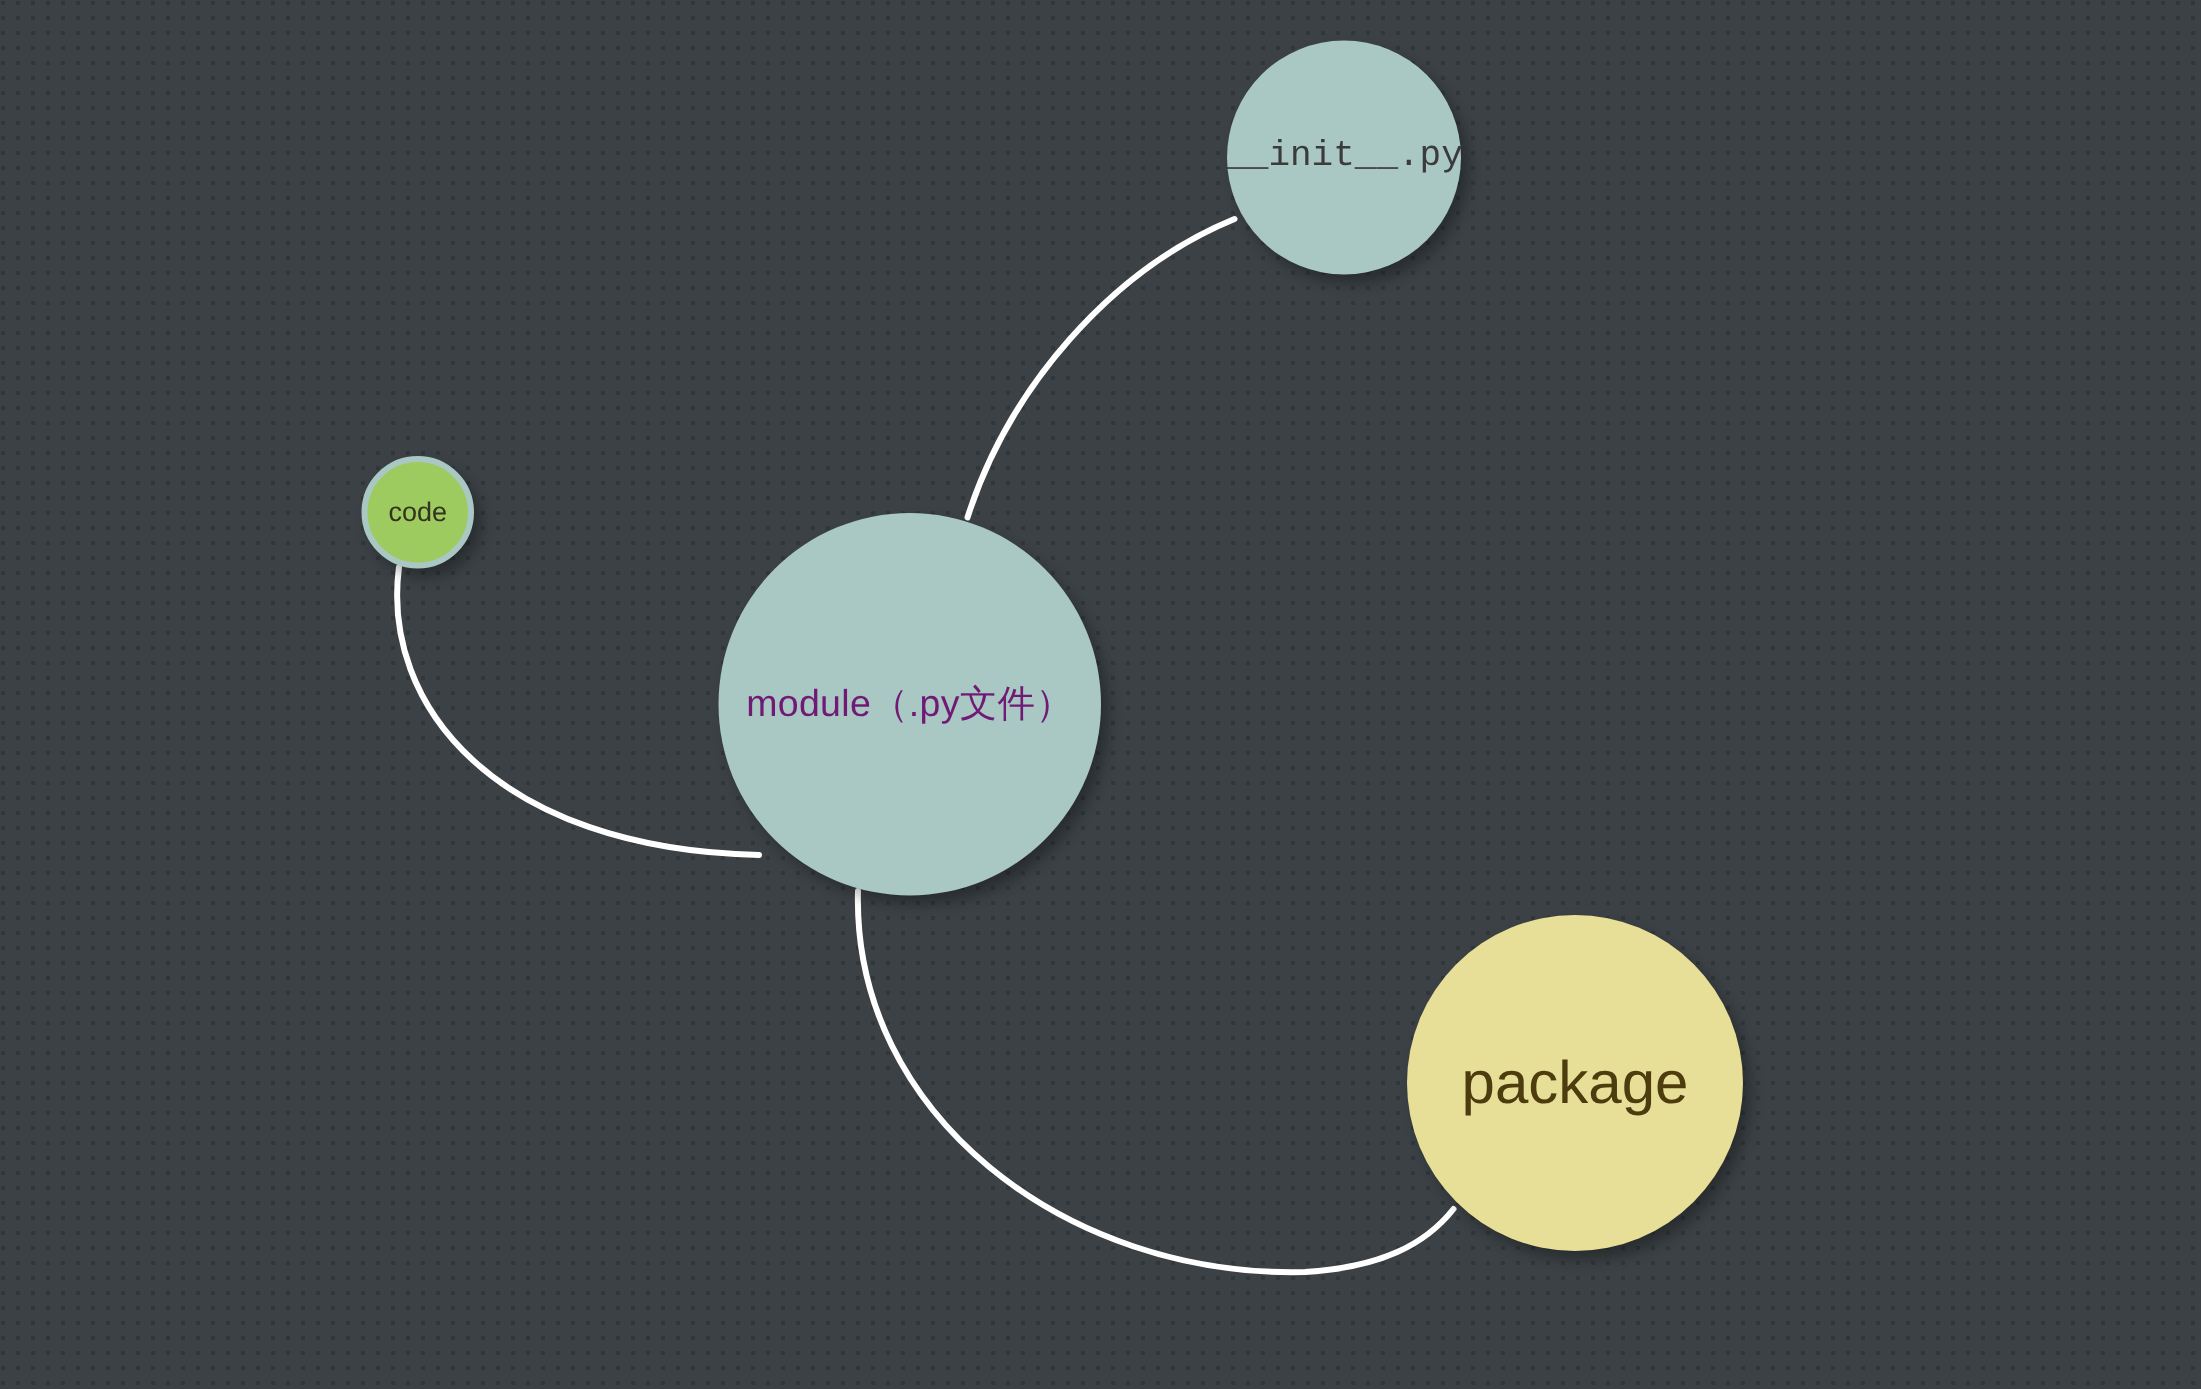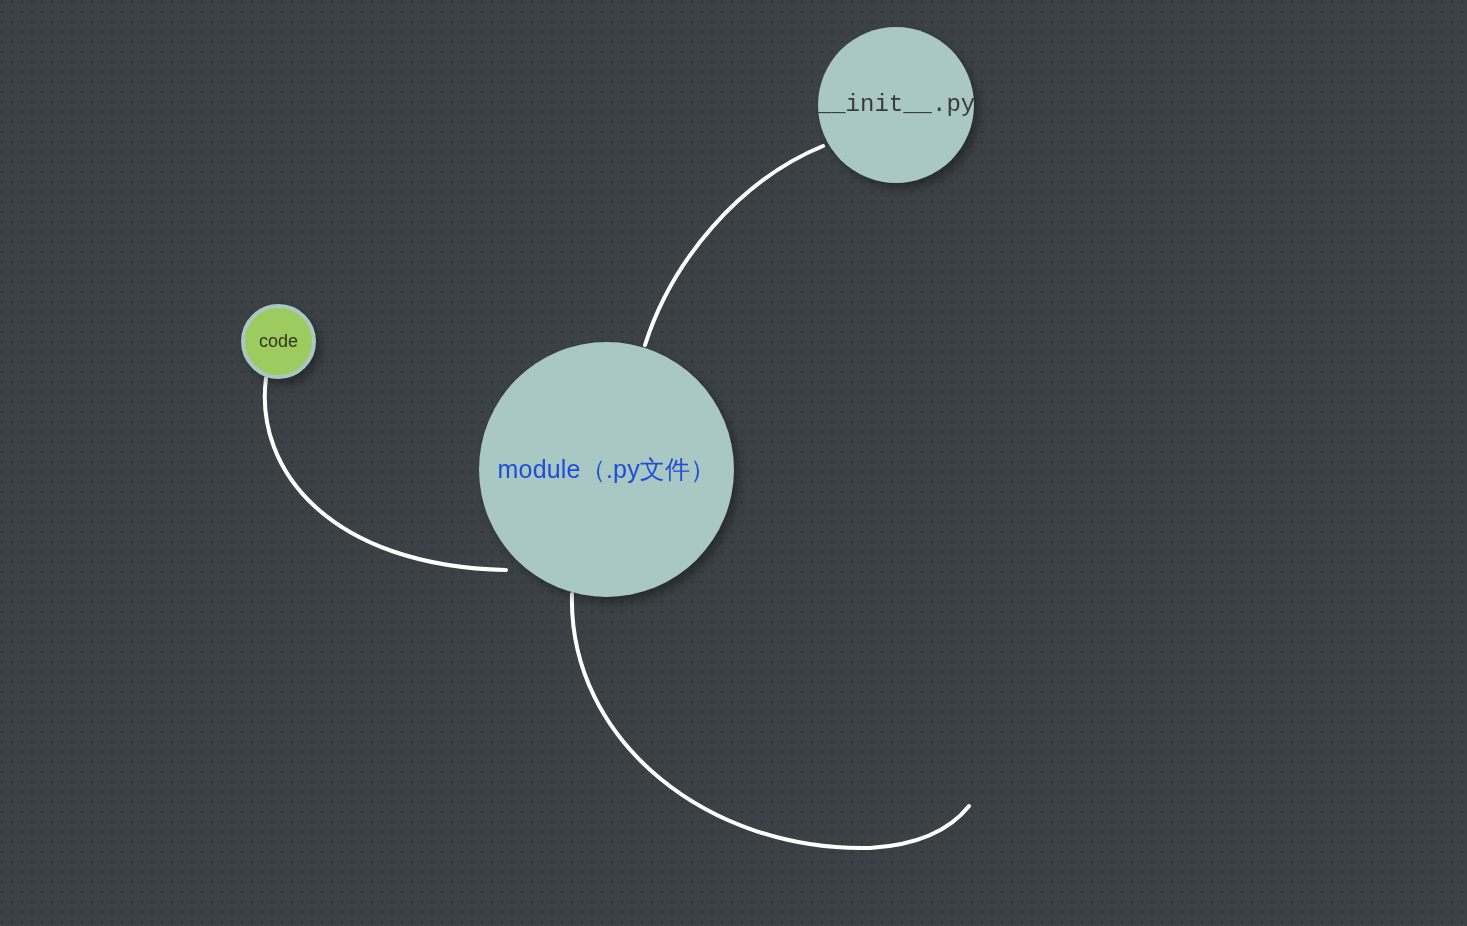--- a/index.html
+++ b/index.html
@@ -49,21 +49,21 @@
   
   #node-module {
     left: 479px;
     top: 342px;
     width: 255px;
     height: 255px;
     background: #a9c7c3;
   }
   #node-module .node-label {
     font-size: 25px;
-    color: #1d4ed8;
+    color: #701a75;
     letter-spacing: 0.2px;
   }
 
   
   #node-init {
     left: 818px;
     top: 27px;
     width: 156px;
     height: 156px;
     background: #a9c7c3;
@@ -117,14 +117,17 @@
   </div>
 
   <div class="node" id="node-code">
     <span class="node-label">code</span>
   </div>
 
   <div class="node" id="node-module">
     <span class="node-label">module（.py文件）</span>
   </div>
 
+  <div class="node" id="node-package">
+    <span class="node-label">package</span>
+  </div>
 
 </div>
 
 </body></html>

